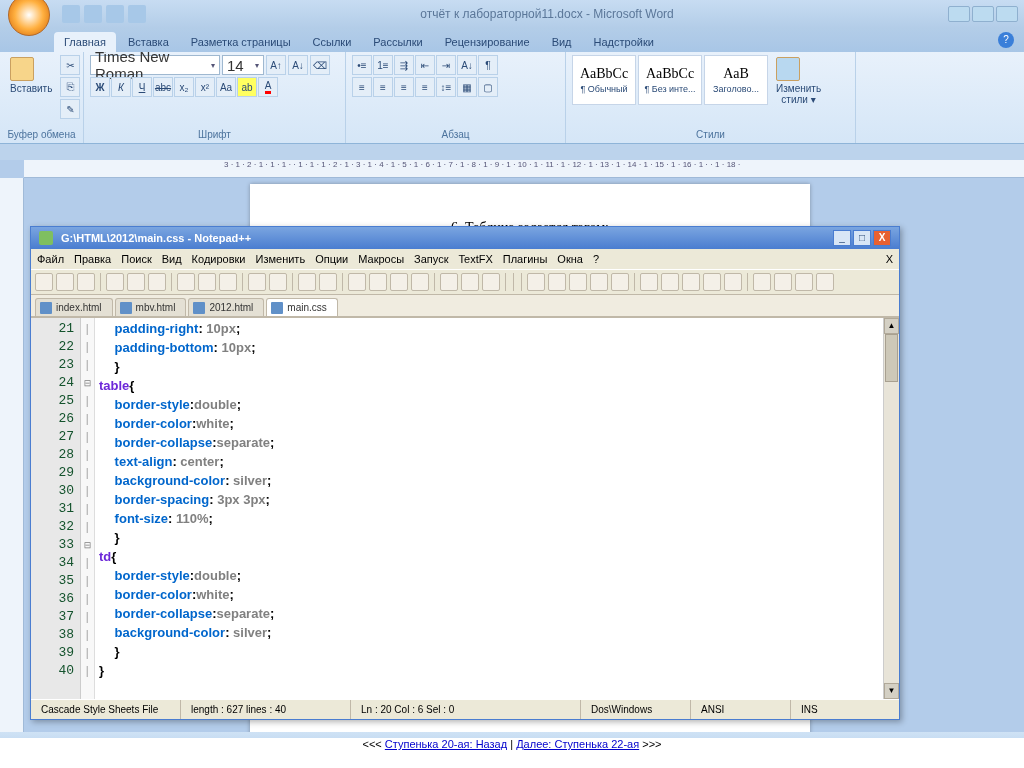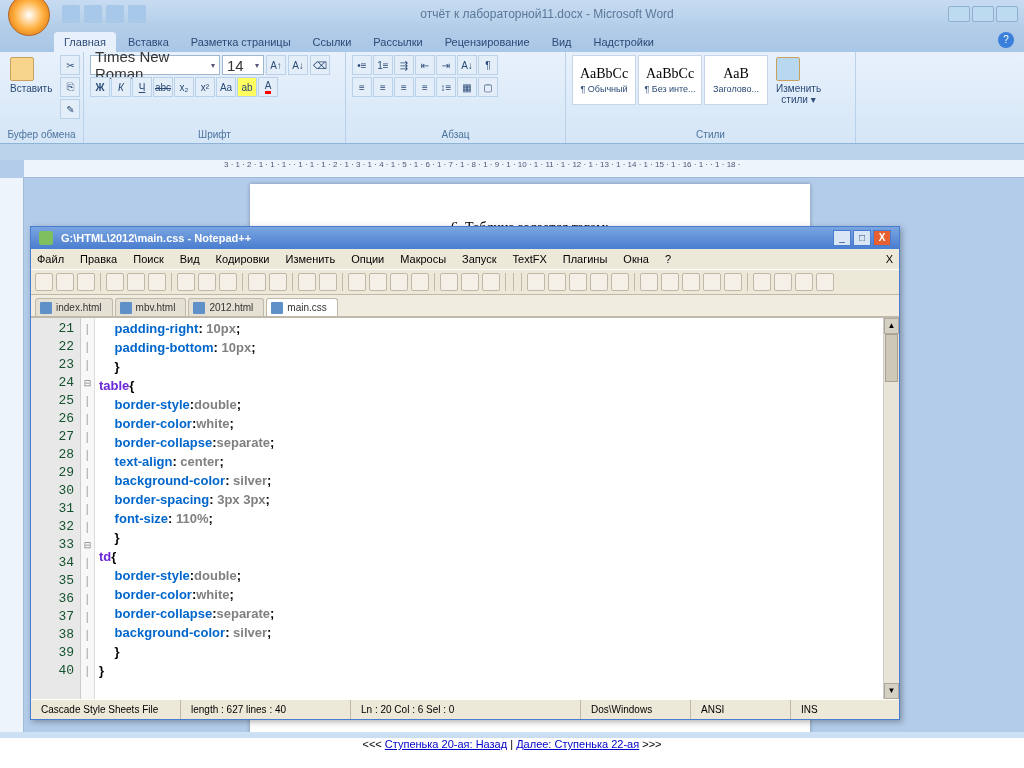--- a/index.html
+++ b/index.html
@@ -56,21 +56,21 @@
 .bottom-nav { position:absolute; bottom:0; left:0; right:0; height:30px; background:#fff; text-align:center; font-size:11px; color:#000; }
 .bottom-nav a { color:#0000cc; text-decoration:underline; }
 
 
 .npp { position:absolute; top:226px; left:30px; width:870px; height:494px; background:#ece9d8; border:1px solid #4a7dd0; box-shadow:2px 2px 6px rgba(0,0,0,.3); display:flex; flex-direction:column; font-size:11px; }
 .npp-title { height:22px; background:linear-gradient(#7aa5e0,#4a7dd0); color:#fff; display:flex; align-items:center; padding:0 8px; }
 .npp-title .t { flex:1; font-weight:bold; font-size:11px; padding-left:4px; }
 .npp-title .ctrls { display:flex; gap:2px; }
 .npp-title .ctrls div { width:18px; height:16px; background:#d8e6f6; border:1px solid #4a7dd0; text-align:center; line-height:14px; font-size:10px; color:#2b4b77; }
 .npp-title .ctrls .close { background:#e86030; color:#fff; font-weight:bold; }
-.npp-menu { height:20px; background:#ece9d8; display:flex; align-items:center; gap:16px; padding:0 6px; color:#000; }
+.npp-menu { height:20px; background:#ece9d8; display:flex; align-items:center; gap:10px; padding:0 6px; color:#000; }
 .npp-menu span:last-child { margin-left:auto; }
 .npp-tb { height:26px; background:#ece9d8; border-top:1px solid #fff; border-bottom:1px solid #c0b8a8; display:flex; align-items:center; gap:3px; padding:0 4px; }
 .tbtn { width:18px; height:18px; background:#f4f0e8; border:1px solid #c0b8a8; border-radius:2px; }
 .tsep { width:1px; height:18px; background:#c0b8a8; margin:0 2px; }
 .npp-tabs { height:22px; background:#f0ece0; display:flex; align-items:flex-end; padding:0 4px; gap:2px; border-bottom:1px solid #c0b8a8; }
 .ftab { padding:3px 10px 3px 20px; background:#e4e0d4; border:1px solid #c0b8a8; border-bottom:none; font-size:10px; color:#333; position:relative; border-radius:3px 3px 0 0; }
 .ftab::before { content:""; position:absolute; left:4px; top:3px; width:12px; height:12px; background:#6090c8; border-radius:1px; }
 .ftab.active { background:#fff; }
 .editor-wrap { flex:1; background:#fff; display:flex; border-top:1px solid #c0b8a8; position:relative; overflow:hidden; }
 .gutter { width:50px; background:#e8e8e8; border-right:1px solid #ccc; color:#14532d; font-family:'Courier New',monospace; font-size:13px; text-align:right; padding:2px 6px 2px 2px; line-height:18px; white-space:pre; }

